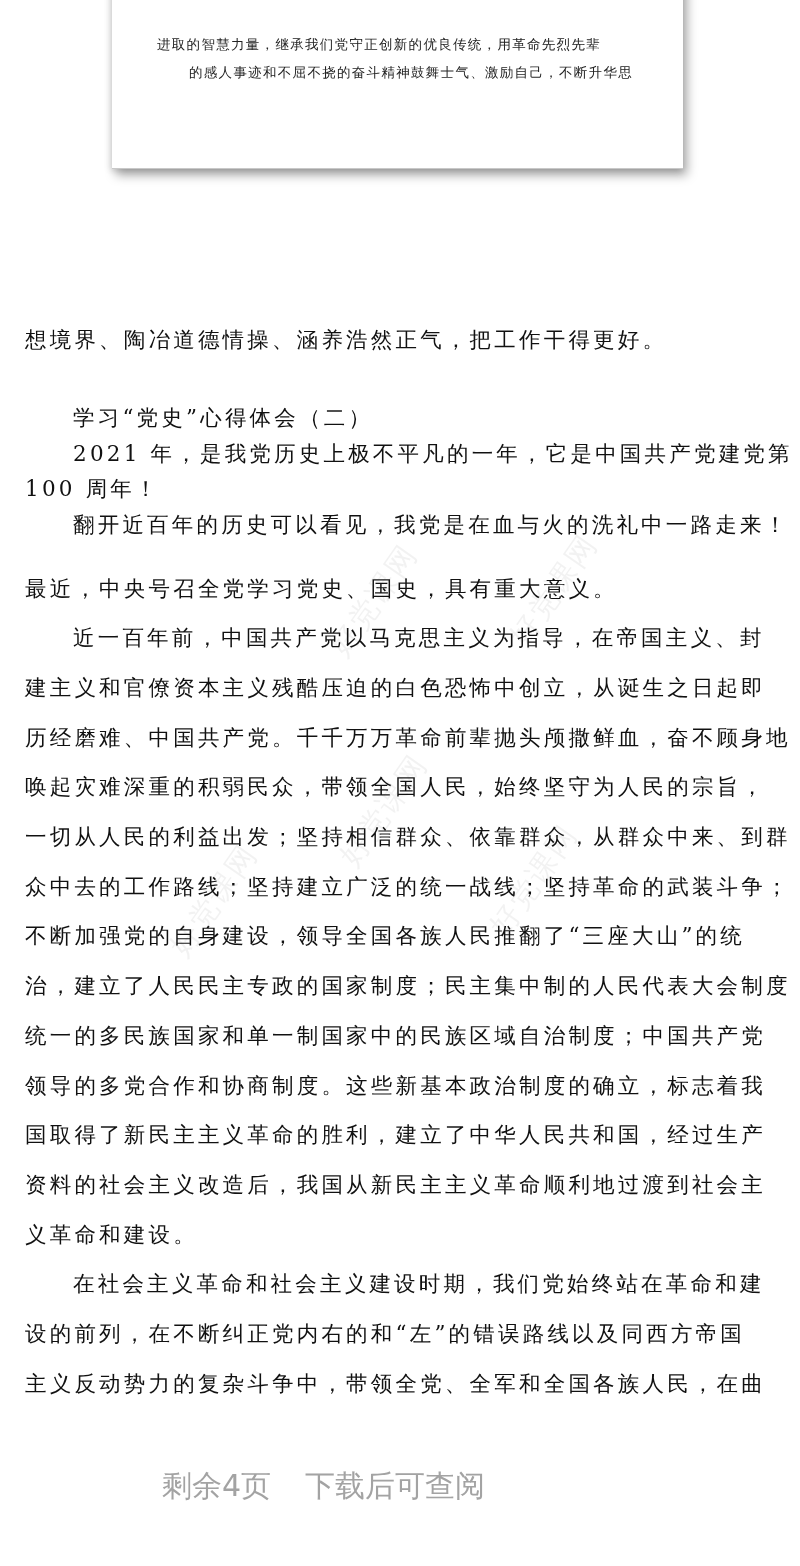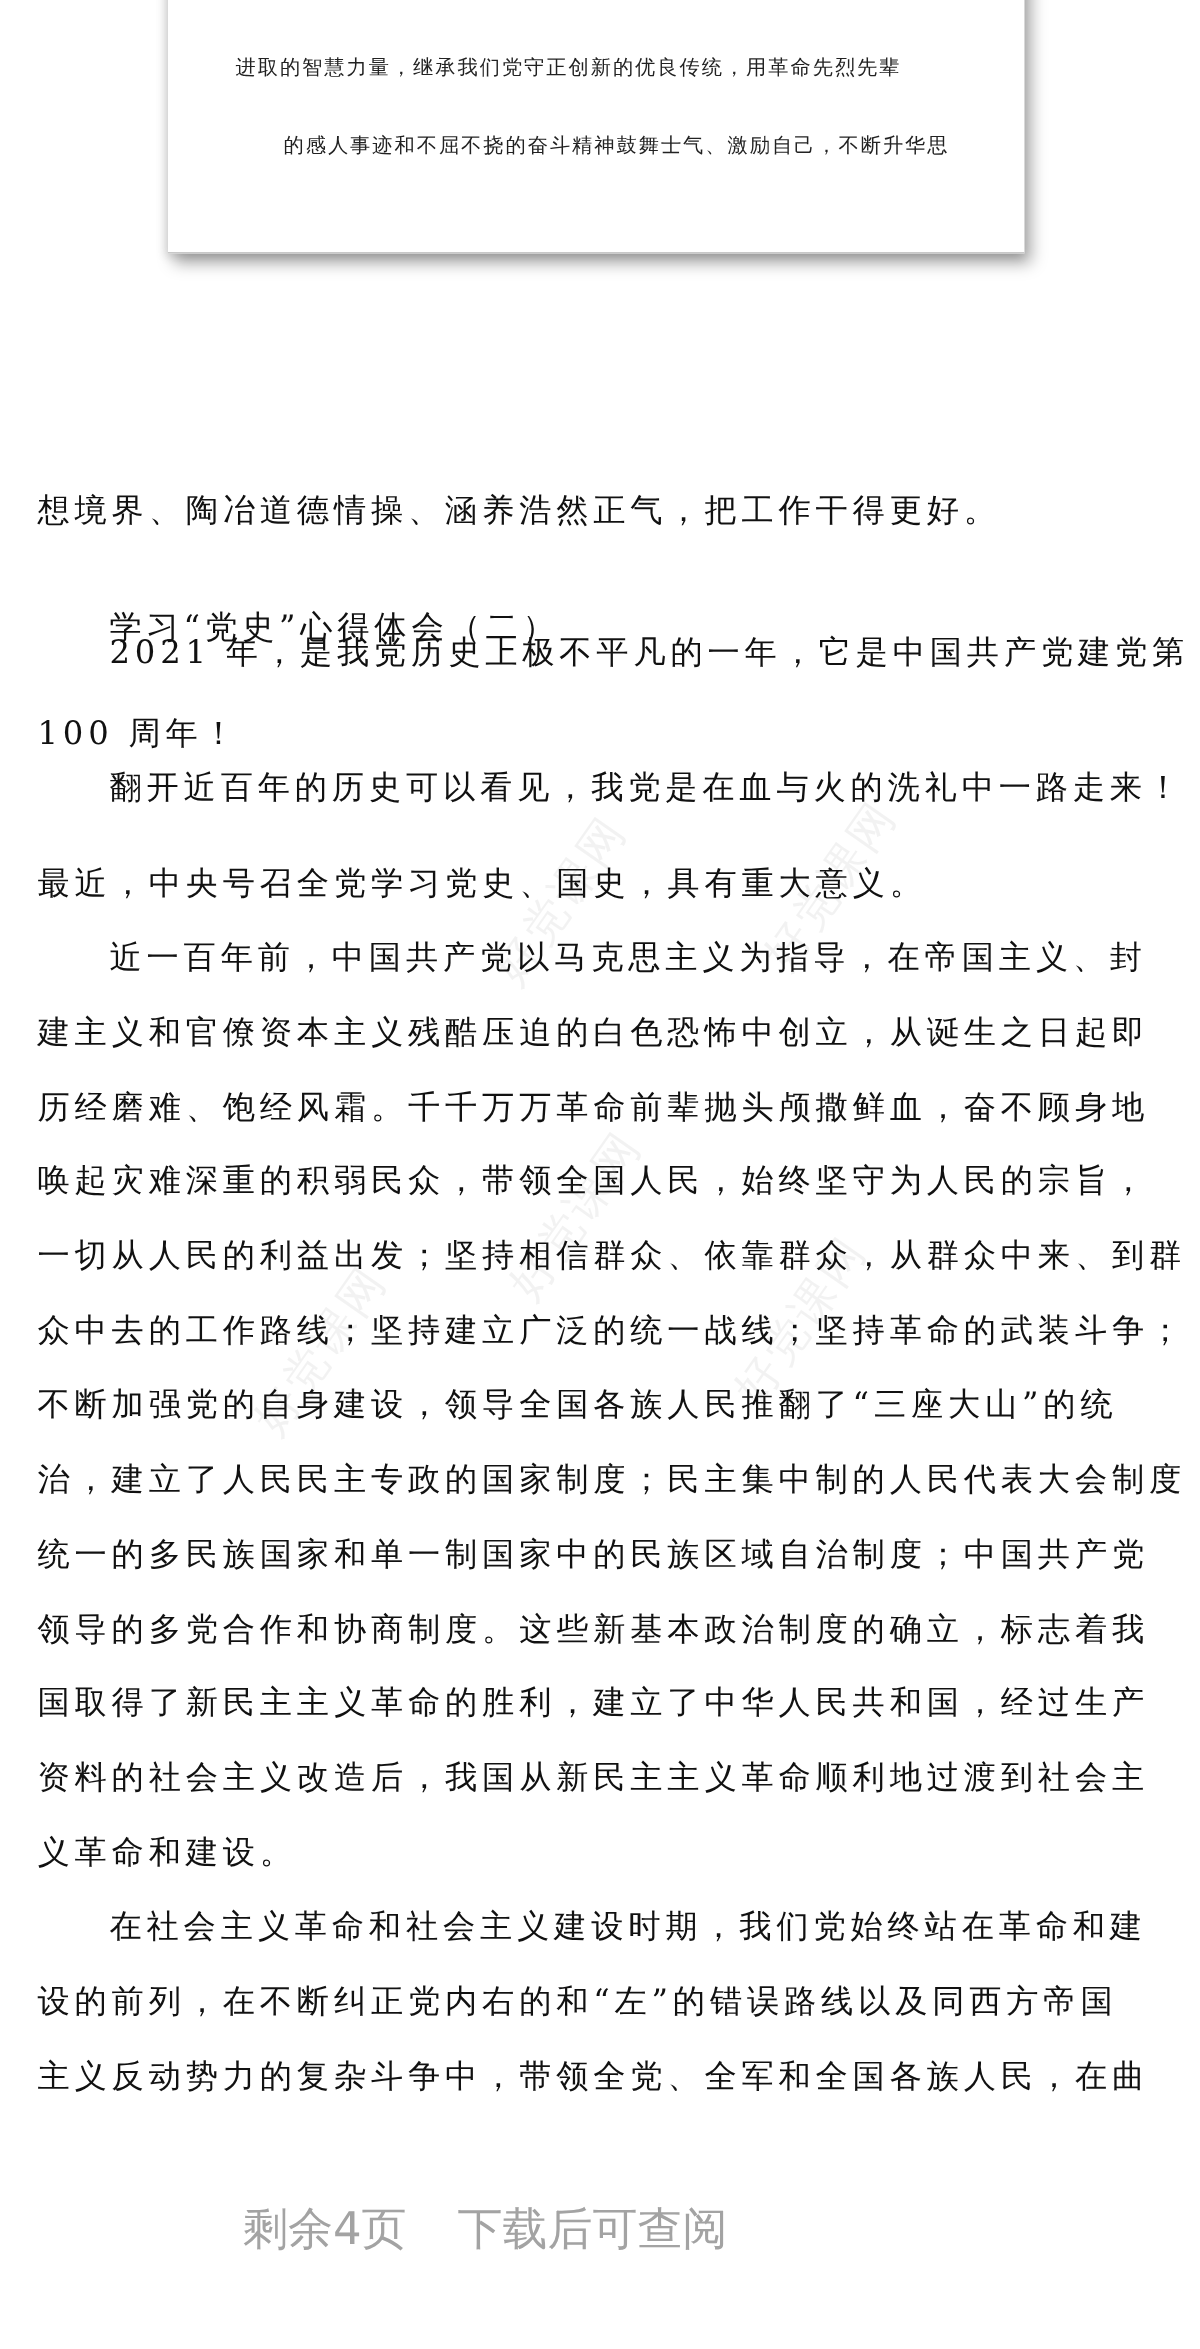--- a/index.html
+++ b/index.html
@@ -18,39 +18,39 @@
         transform: rotate(-55deg); letter-spacing: 2px; white-space: nowrap; pointer-events: none; }
   .footer { position: absolute; left: 0; width: 647px; top: 1466px; text-align: center;
             font-family: "DejaVu Sans", sans-serif; font-size: 30px; color: #a3a3a3; letter-spacing: 0px; }
   .footer span.gap { display: inline-block; width: 34px; }
 </style>
 </head>
 <body>
 
 <div class="card">
   <p style="top:56px;">进取的智慧力量，继承我们党守正创新的优良传统，用革命先烈先辈</p>
-  <p style="top:108px;padding-left:32px;">的感人事迹和不屈不挠的奋斗精神鼓舞士气、激励自己，不断升华思</p>
+  <p style="top:84px;padding-left:32px;">的感人事迹和不屈不挠的奋斗精神鼓舞士气、激励自己，不断升华思</p>
 </div>
 
 <div class="wm" style="left:150px; top:880px;">好党课网</div>
 <div class="wm" style="left:470px; top:860px;">好党课网</div>
 <div class="wm" style="left:310px; top:580px;">好党课网</div>
 <div class="wm" style="left:490px; top:570px;">好党课网</div>
 <div class="wm" style="left:320px; top:790px;">好党课网</div>
 
 <div class="doc" id="doc">
     <div class="line" style="top: 0px;">想境界、陶冶道德情操、涵养浩然正气，把工作干得更好。</div>
     <div class="line indent" style="top: 49.7px; margin-top: 28px;">学习“党史”心得体会（二）</div>
-    <div class="line indent" style="top: 95px;">2021 年，是我党历史上极不平凡的一年，它是中国共产党建党第</div>
+    <div class="line indent" style="top: 114px;">2021 年，是我党历史上极不平凡的一年，它是中国共产党建党第</div>
     <div class="line" style="top: 149.1px;">100 周年！</div>
     <div class="line indent" style="top: 185px;">翻开近百年的历史可以看见，我党是在血与火的洗礼中一路走来！</div>
     <div class="line" style="top: 248.5px;">最近，中央号召全党学习党史、国史，具有重大意义。</div>
     <div class="line indent" style="top: 298.2px;">近一百年前，中国共产党以马克思主义为指导，在帝国主义、封</div>
     <div class="line" style="top: 347.9px;">建主义和官僚资本主义残酷压迫的白色恐怖中创立，从诞生之日起即</div>
-    <div class="line" style="top: 397.6px;">历经磨难、饱经风霜。千千万万革命前辈抛头颅撒鲜血，奋不顾身地</div>
+    <div class="line" style="top: 397.6px;">历经磨难、中国共产党。千千万万革命前辈抛头颅撒鲜血，奋不顾身地</div>
     <div class="line" style="top: 447.3px;">唤起灾难深重的积弱民众，带领全国人民，始终坚守为人民的宗旨，</div>
     <div class="line" style="top: 497px;">一切从人民的利益出发；坚持相信群众、依靠群众，从群众中来、到群</div>
     <div class="line" style="top: 546.7px;">众中去的工作路线；坚持建立广泛的统一战线；坚持革命的武装斗争；</div>
     <div class="line" style="top: 596.4px;">不断加强党的自身建设，领导全国各族人民推翻了“三座大山”的统</div>
     <div class="line" style="top: 646.1px;">治，建立了人民民主专政的国家制度；民主集中制的人民代表大会制度；</div>
     <div class="line" style="top: 695.8px;">统一的多民族国家和单一制国家中的民族区域自治制度；中国共产党</div>
     <div class="line" style="top: 745.5px;">领导的多党合作和协商制度。这些新基本政治制度的确立，标志着我</div>
     <div class="line" style="top: 795.2px;">国取得了新民主主义革命的胜利，建立了中华人民共和国，经过生产</div>
     <div class="line" style="top: 844.9px;">资料的社会主义改造后，我国从新民主主义革命顺利地过渡到社会主</div>
     <div class="line" style="top: 894.6px;">义革命和建设。</div>

